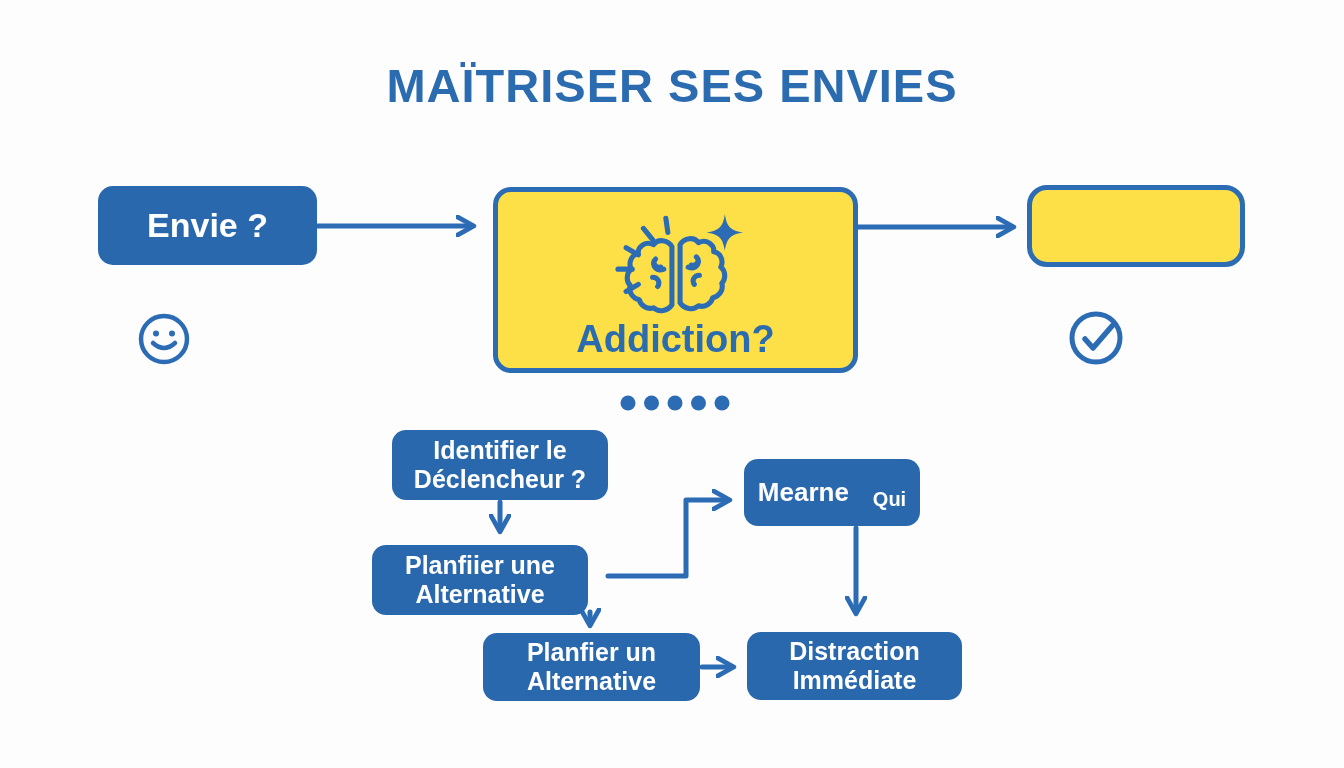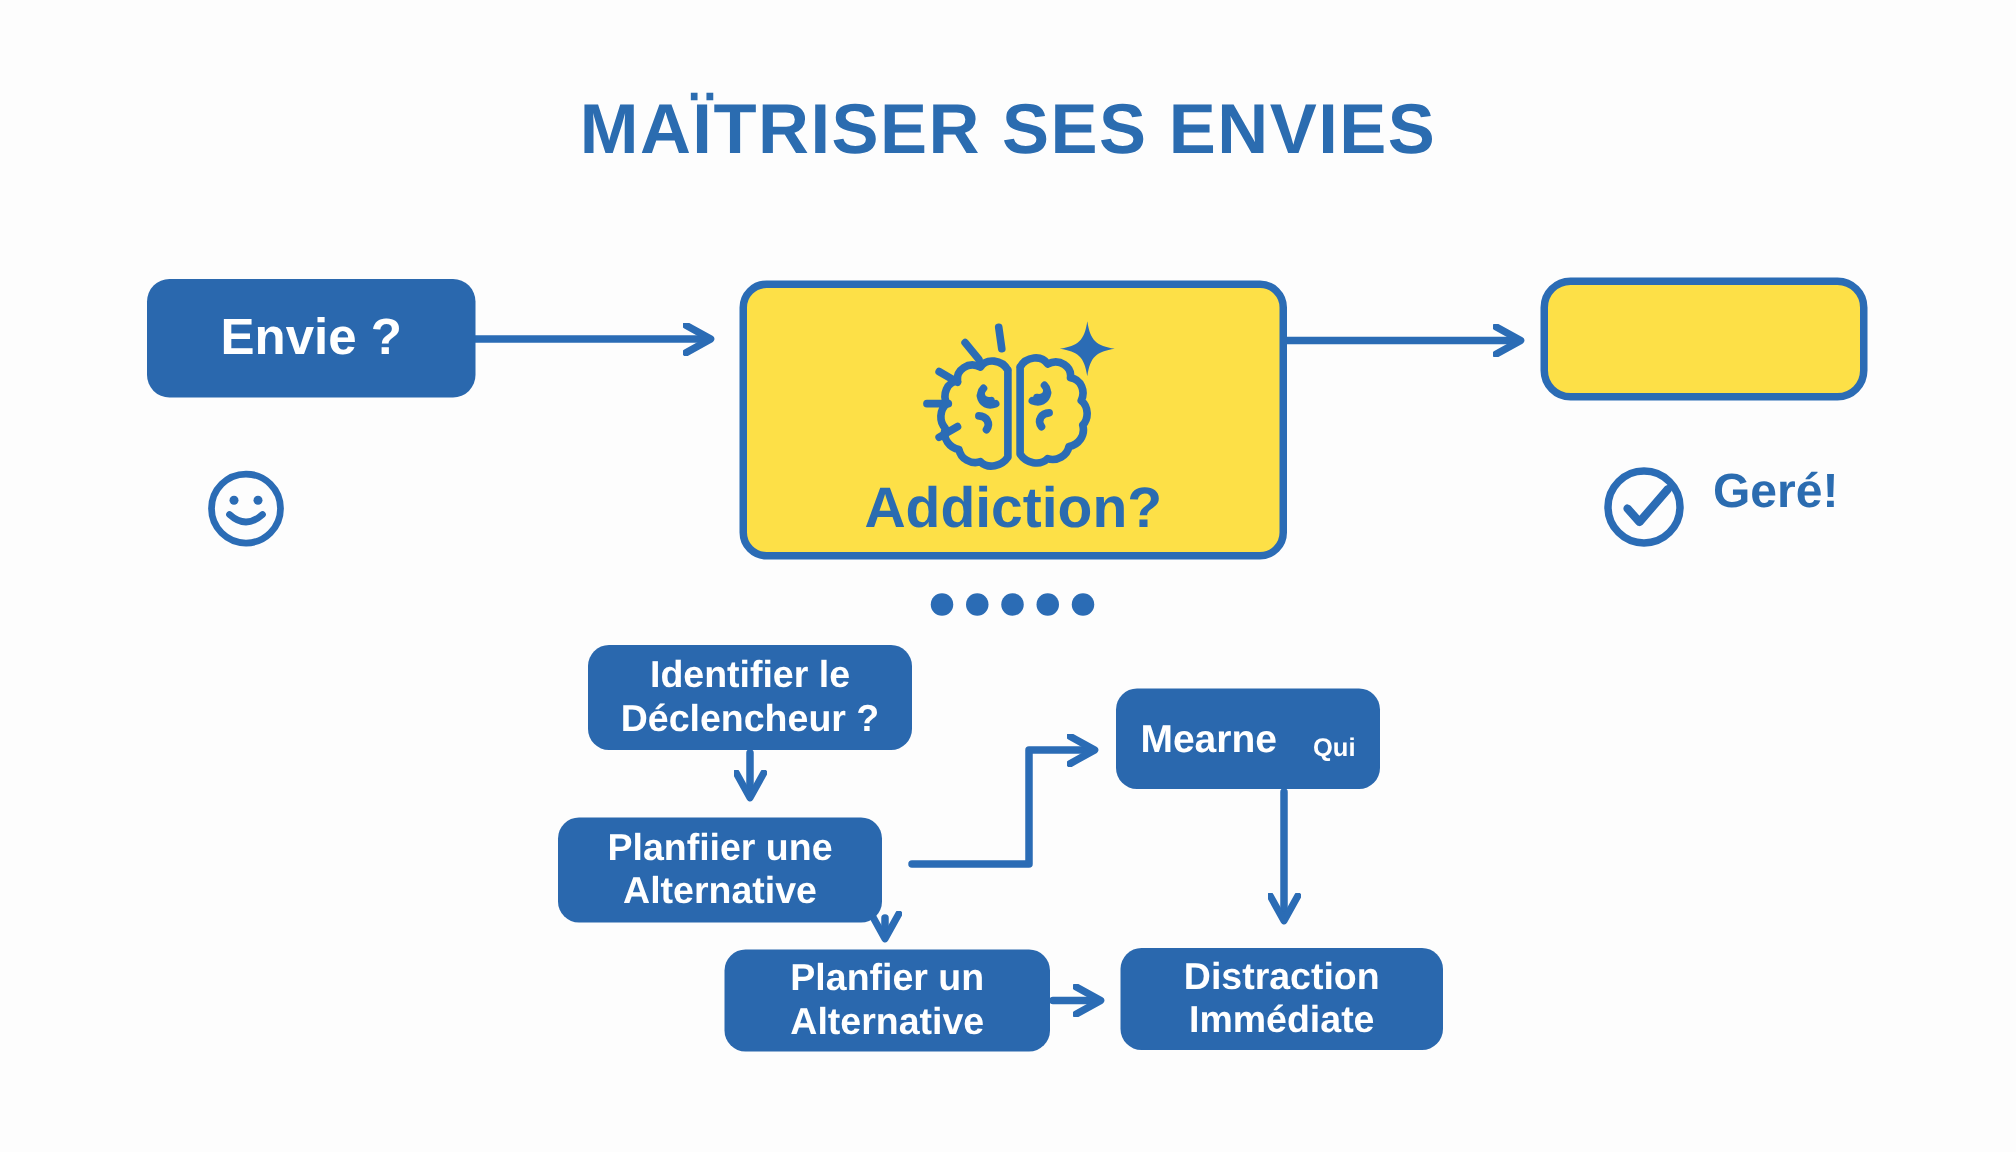--- a/index.html
+++ b/index.html
@@ -42,21 +42,21 @@
   .cap-gere{left:1068px;top:309px;font-size:32px;}
   .small{
     font-size:25px;font-weight:700;line-height:1.18;
     flex-direction:column;border-radius:14px;
   }
   .small span{display:block;}
   .bx-identify{left:392px;top:430px;width:216px;height:70px;}
   .bx-planune{left:372px;top:545px;width:216px;height:70px;}
   .bx-mearne{left:744px;top:459px;width:176px;height:67px;flex-direction:row;}
   .bx-mearne .w1{font-size:26px;}
-  .bx-mearne .w2{font-size:17px;margin-left:24px;margin-top:14px;}
+  .bx-mearne .w2{font-size:20px;margin-left:24px;margin-top:14px;}
   .bx-planun{left:483px;top:633px;width:217px;height:68px;}
   .bx-distraction{left:747px;top:632px;width:215px;height:68px;}
   svg{display:block;}
 </style>
 </head>
 <body>
 
 <div class="canvas">
 
   <h1 class="title">MAÏTRISER SES ENVIES</h1>
@@ -124,23 +124,20 @@
         <path d="M92 60 c5,2 9,0 10,-5"></path>
       </g>
 
       <path d="M128,8 C130,21 134,24 146,26 C134,28 130,31 128,44 C126,31 122,28 110,26 C122,24 126,21 128,8 Z" fill="#2b6cb5"></path>
     </svg>
     <div class="addiction-label">Addiction?</div>
   </div>
 
   <div class="box outline outcome"></div>
 
-  <div class="caption cap-gere">
-    <span class="cap-text" style="margin-left:74px">Geré!</span>
-  </div>
 
   <div class="box fill small bx-identify">
     <span>Identifier le</span>
     <span>Déclencheur ?</span>
   </div>
 
   <div class="box fill small bx-planune">
     <span>Planfiier une</span>
     <span>Alternative</span>
   </div>

